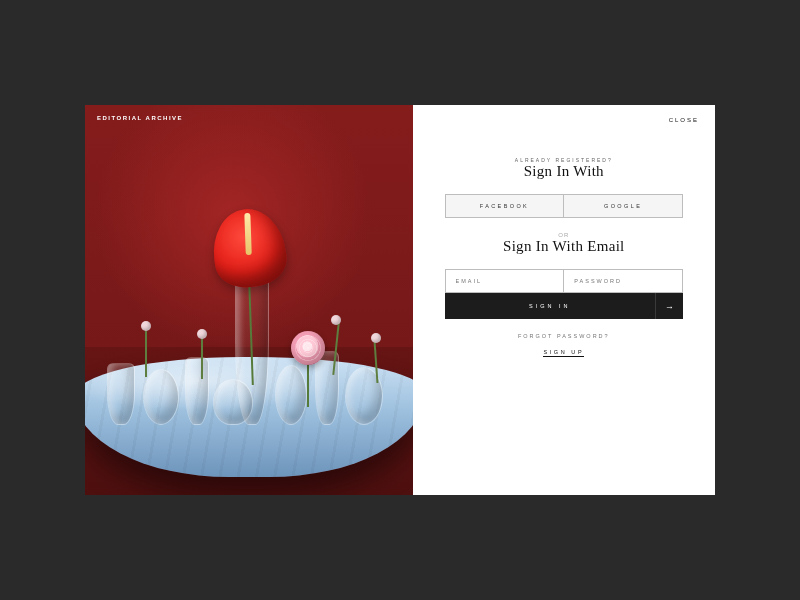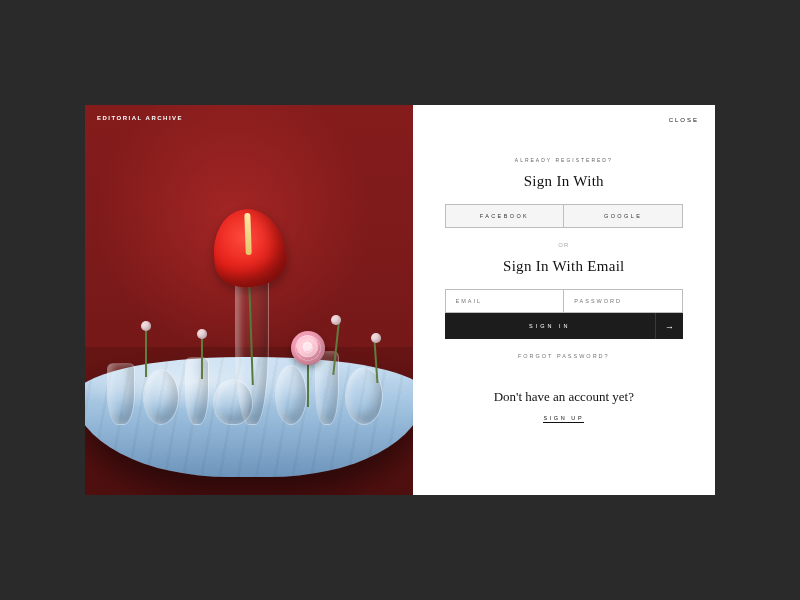--- a/index.html
+++ b/index.html
@@ -161,21 +161,20 @@
     letter-spacing: 2px;
     color: #666;
     margin-top: 38px;
     text-align: center;
   }
   .heading {
     font-family: Georgia, 'Times New Roman', serif;
     font-size: 15px;
     letter-spacing: .3px;
     color: #111;
-    margin-top: 10px;
   }
   .social-row {
     display: flex;
     width: 100%;
     margin-top: 14px;
     border: 1px solid #bdbdbd;
     height: 24px;
   }
   .social-btn {
     flex: 1;
@@ -320,17 +319,16 @@
     </div>
     <div class="signin-row">
       <div class="signin-btn">SIGN IN</div>
       <div class="arrow-btn">
         <span>→</span>
       </div>
     </div>
 
     <div class="forgot">FORGOT PASSWORD?</div>
 
-    <div class="noacct">Don't have an account yet?</div>
     <div class="signup">SIGN UP</div>
   </div>
 
 </div>
 
 </body></html>

